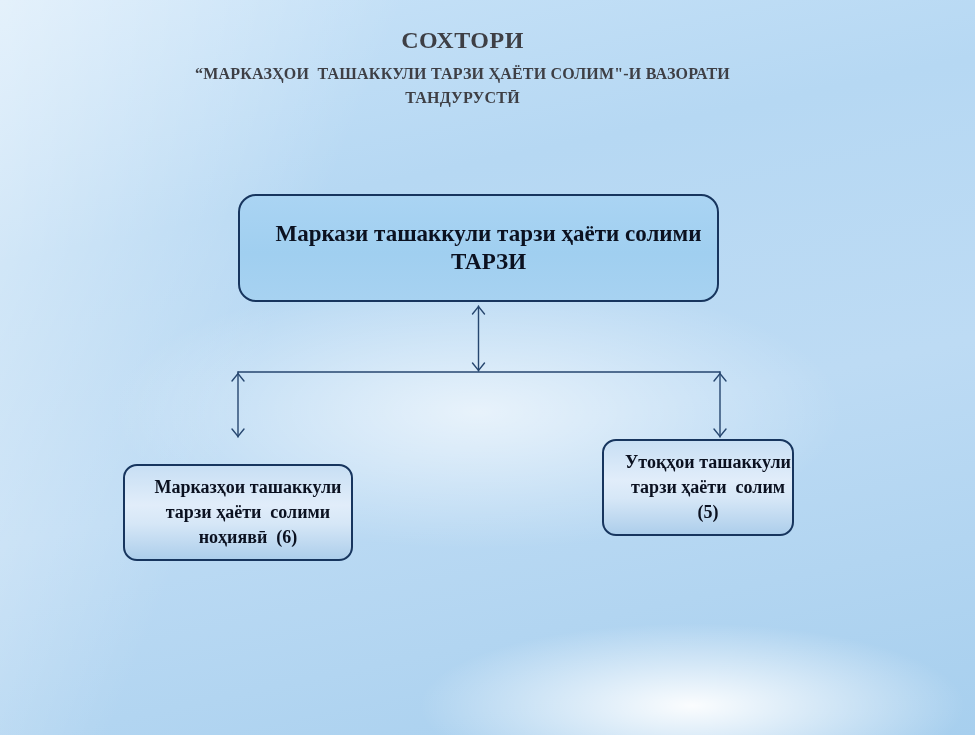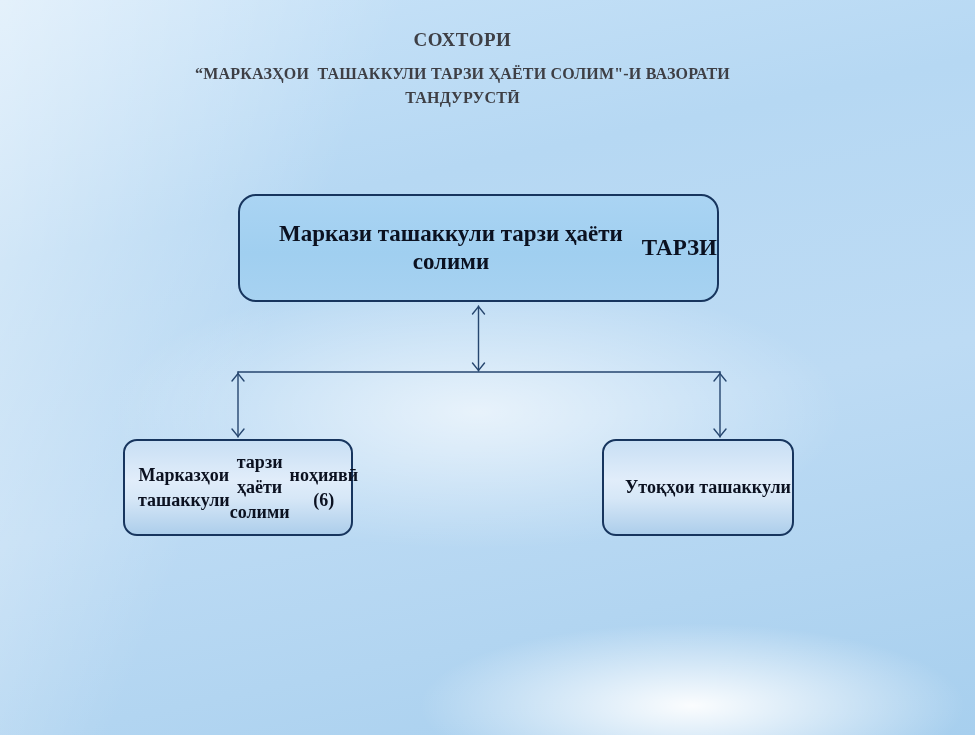--- a/index.html
+++ b/index.html
@@ -11,40 +11,40 @@
     background:
       radial-gradient(ellipse 40% 16% at 71% 96%, rgba(255,255,255,.95), rgba(255,255,255,0) 70%),
       radial-gradient(ellipse 52% 26% at 49% 56%, rgba(255,255,255,.65), rgba(255,255,255,0) 72%),
       linear-gradient(112deg, rgba(255,255,255,.5) 0%, rgba(255,255,255,0) 32%),
       linear-gradient(168deg, #c9e3f8 0%, #b6d8f3 28%, #bddbf4 58%, #a7cfee 100%);
   }
   .heading{
     position:absolute;left:25px;top:29px;width:875px;
     text-align:center;color:#3e3f45;font-weight:bold;
   }
-  .title{font-size:19px;letter-spacing:.5px;line-height:22px;}
+  .title{font-size:24px;letter-spacing:.5px;line-height:22px;}
   .subtitle{margin-top:11px;font-size:16px;line-height:23.5px;letter-spacing:.2px;}
   .subline,.node-line{display:block;white-space:pre-wrap;}
   .node{
-    position:absolute;display:flex;
+    position:absolute;display:flex;flex-direction:column;
     justify-content:center;align-items:center;text-align:center;
     border:2.5px solid #17355e;box-sizing:border-box;
     color:#0b1120;font-weight:bold;padding-left:20px;
   }
   .root-node{
     left:238px;top:194px;width:481px;height:108px;
     border-radius:18px;font-size:23px;line-height:28px;
     background:linear-gradient(180deg,#aad4f3 0%,#a0cff0 55%,#a7d2f1 100%);
   }
   .child-node{
     top:439px;width:230px;height:97px;
     border-radius:14px;font-size:18px;line-height:25px;
     background:linear-gradient(180deg,#c8dff4 0%,#e1edfa 42%,#d6e7f7 62%,#adceeb 100%);
   }
-  .child-left{left:123px;}
+  .child-left{left:123px;margin-top:25px;}
   .child-right{left:602px;width:192px;}
   .connectors{position:absolute;left:0;top:0;width:975px;height:735px;pointer-events:none;}
 </style>
 </head>
 <body>
 
 <div class="slide">
 
   <div class="heading">
     <div class="title">СОХТОРИ</div>
@@ -78,15 +78,16 @@
   </div>
 
   <div class="node child-node child-left">
     <span class="node-line">Марказҳои ташаккули</span>
     <span class="node-line">тарзи ҳаёти  солими</span>
     <span class="node-line">ноҳиявӣ  (6)</span>
   </div>
 
   <div class="node child-node child-right">
     <span class="node-line">Утоқҳои ташаккули</span>
+    <span class="node-line">тарзи ҳаёти  солим (5)</span>
   </div>
 
 </div>
 
 </body></html>

